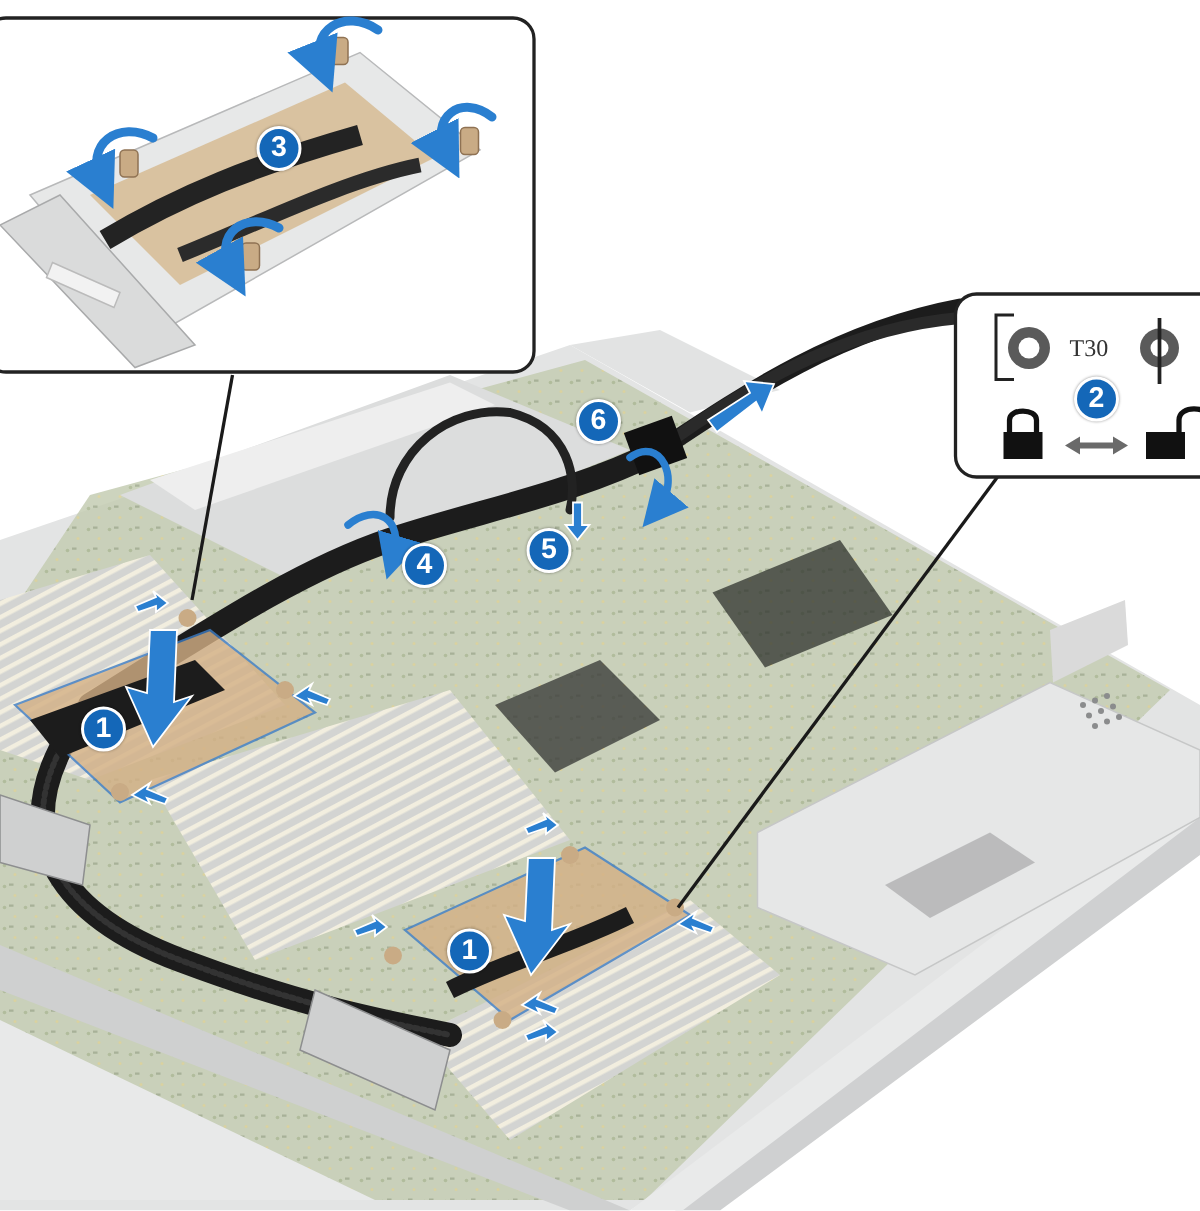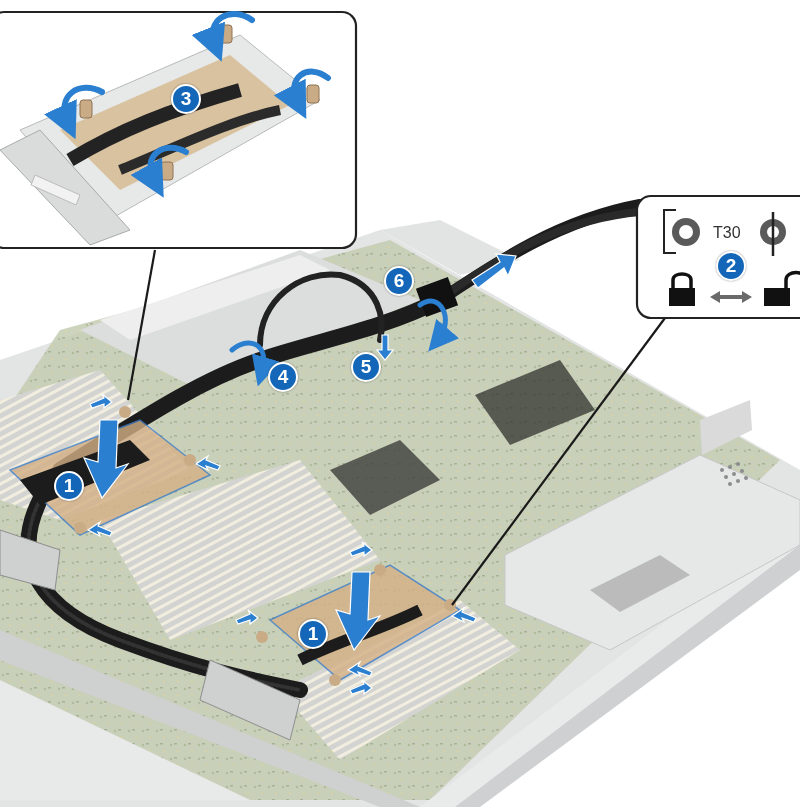--- a/index.html
+++ b/index.html
@@ -6,21 +6,21 @@
   body { width: 800px; height: 807px; overflow: hidden; position: relative;
          font-family: "Liberation Sans", sans-serif; }
   #stage { position: absolute; left: 0; top: 0; width: 800px; height: 807px; }
   .badge {
     position: absolute; width: 26px; height: 26px; border-radius: 50%;
     background: #1467b8; border: 2px solid #ffffff; box-shadow: 0 0 2px rgba(0,0,0,0.45);
     color: #fff; font-family: "Liberation Sans", sans-serif; font-weight: bold;
     font-size: 19px; line-height: 26px; text-align: center;
   }
   .tool-label {
-    position: absolute; font-family: Liberation Sans, sans-serif; font-size: 16px; color: #333;
+    position: absolute; font-family: Liberation Serif, serif; font-size: 16px; color: #333;
   }
 </style>
 </head>
 <body>
 
 <div id="stage">
 <svg width="800" height="807" viewBox="0 0 800 807" xmlns="http://www.w3.org/2000/svg">
   <defs>
     <pattern id="dimm" width="18" height="8" patternUnits="userSpaceOnUse" patternTransform="rotate(-28)">
       <rect width="18" height="8" fill="#d3d4d2"></rect>

